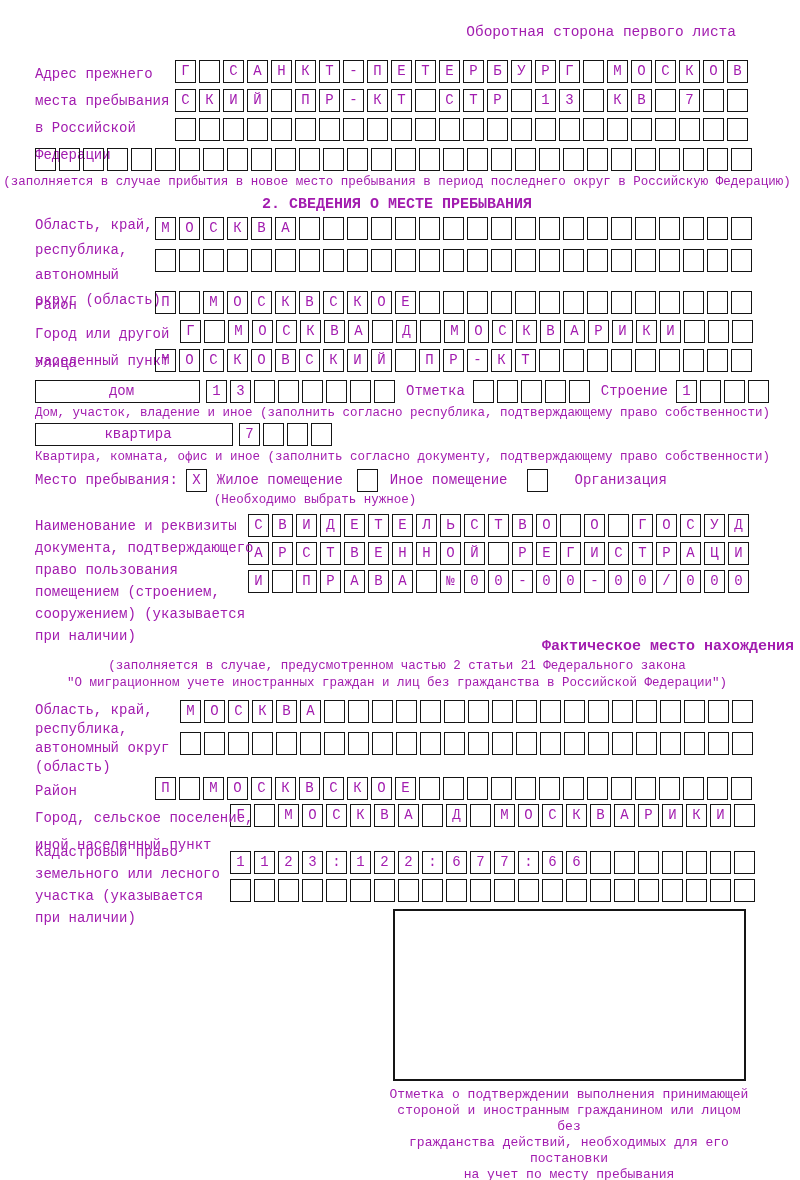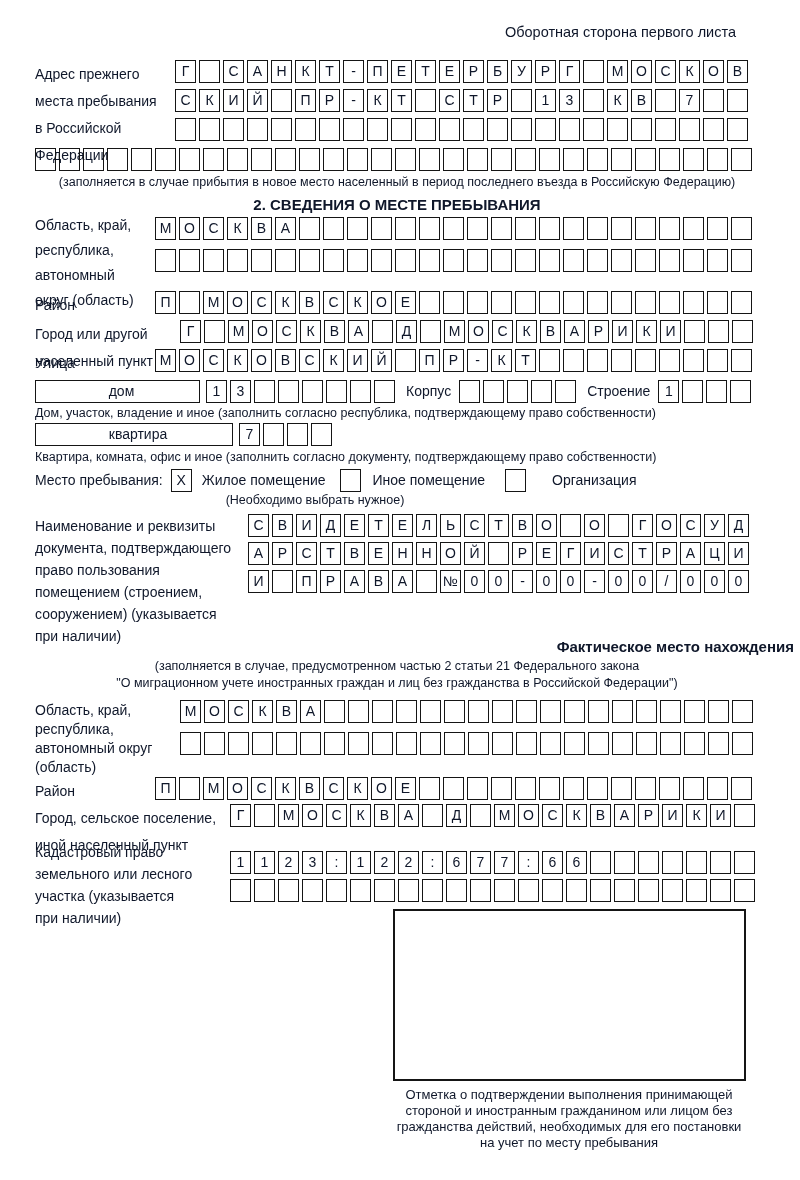--- a/index.html
+++ b/index.html
@@ -1,17 +1,17 @@
 <!DOCTYPE html>
 <html><head>
 <meta charset="utf-8">
 <style>
   html,body{margin:0;padding:0;background:#fff;}
-  .page{position:relative;width:794px;height:1180px;background:#fff;color:#0f172a;
-        font-family:Liberation Sans, sans-serif;overflow:hidden;}
+  .page{position:relative;width:794px;height:1180px;background:#fff;color:#a21caf;
+        font-family:Liberation Mono, monospace;overflow:hidden;}
   .header-note{padding:24px 58px 0 0;text-align:right;font-size:14.5px;}
   .frow{position:relative;margin-left:35px;}
   .lbl{position:absolute;left:0;top:1px;font-size:14px;line-height:27px;white-space:pre-line;}
   .lbl.lh25{line-height:25px;top:-4px;}
   .lbl.lh22{line-height:22px;}
   .lbl.lh19{line-height:19px;}
   .lbl.cad{line-height:22px;top:-10px;}
   .cells{display:flex;}
   .crow{display:flex;margin-bottom:6px;}
   .crow.g9{margin-bottom:9px;}
@@ -159,21 +159,21 @@
         <span class="cell"></span>
         <span class="cell"></span>
         <span class="cell"></span>
         <span class="cell"></span>
         <span class="cell"></span>
         <span class="cell"></span>
         <span class="cell"></span>
         <span class="cell"></span>
       </div>
   </div>
-  <div class="cap-c mt4">(заполняется в случае прибытия в новое место населенный в период последнего въезда в Российскую Федерацию)</div>
+  <div class="cap-c mt4">(заполняется в случае прибытия в новое место пребывания в период последнего округ в Российскую Федерацию)</div>
 
   <div class="sec-title mt5">2. СВЕДЕНИЯ О МЕСТЕ ПРЕБЫВАНИЯ</div>
 
   <div class="frow pl120 mt3">
     <div class="lbl lh25">Область, край,
 республика,
 автономный
 округ (область)</div>
     <div>
       <div class="cells crow g9">
@@ -331,21 +331,21 @@
     <div class="cells" style="margin-left:6px">
         <span class="cell">1</span>
         <span class="cell">3</span>
         <span class="cell"></span>
         <span class="cell"></span>
         <span class="cell"></span>
         <span class="cell"></span>
         <span class="cell"></span>
         <span class="cell"></span>
       </div>
-    <span class="ilbl" style="padding:0 8px">Корпус</span>
+    <span class="ilbl" style="padding:0 8px">Отметка</span>
     <div class="cells">
         <span class="cell"></span>
         <span class="cell"></span>
         <span class="cell"></span>
         <span class="cell"></span>
         <span class="cell"></span>
       </div>
     <span class="ilbl" style="padding:0 8px">Строение</span>
     <div class="cells">
         <span class="cell">1</span>

